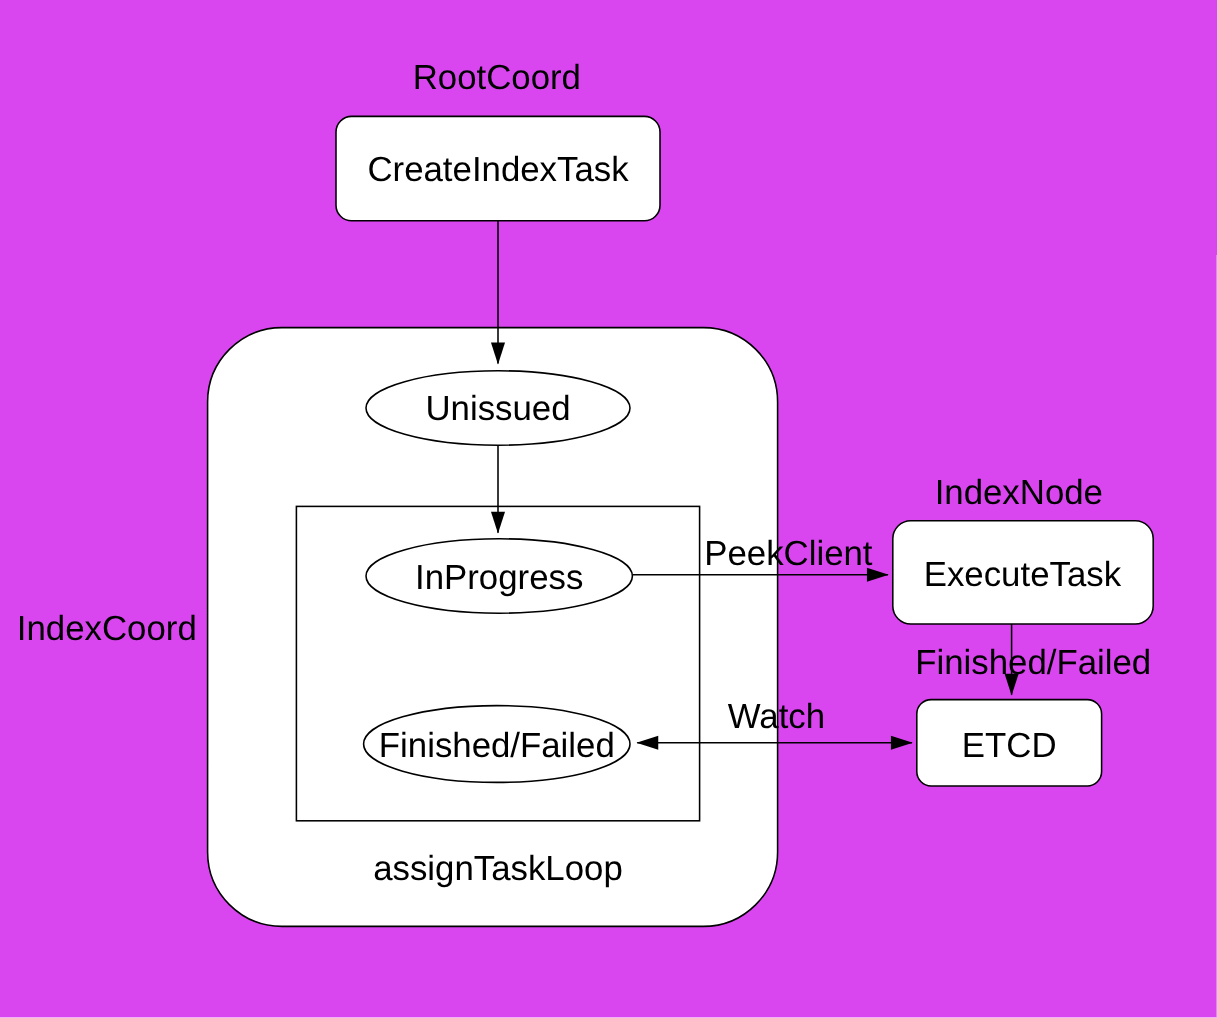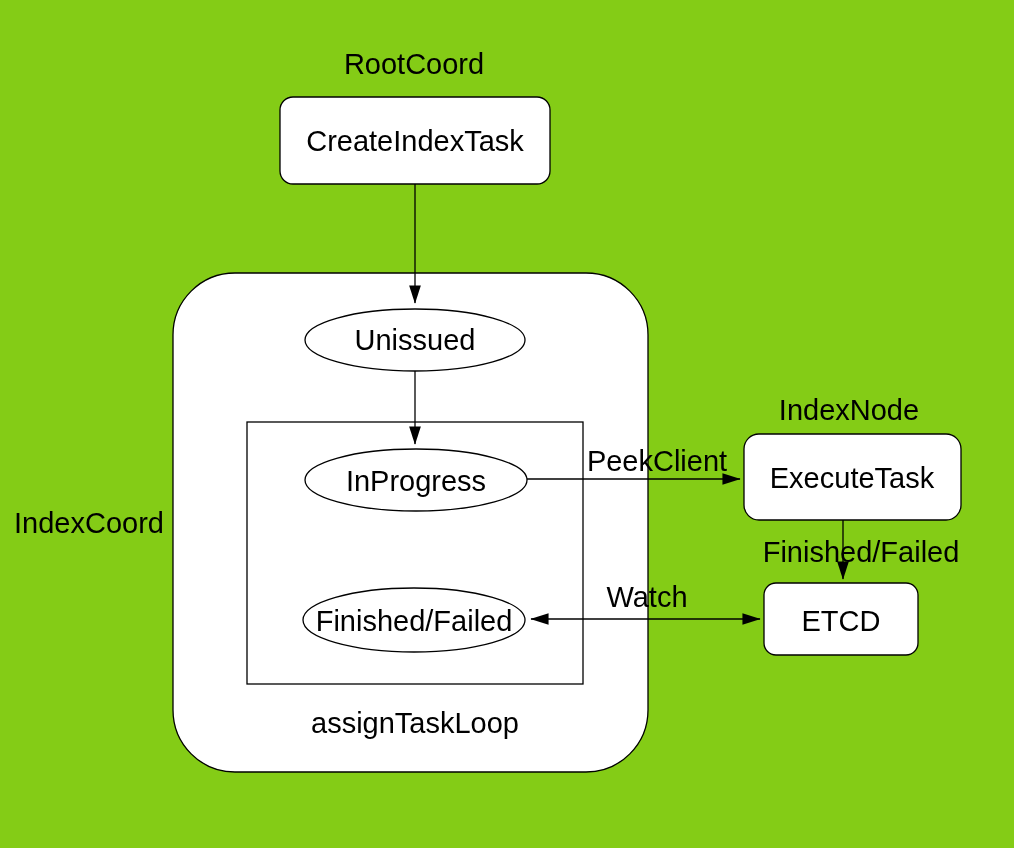--- a/index.html
+++ b/index.html
@@ -4,21 +4,21 @@
 <style>
   html, body {
     margin: 0;
     padding: 0;
     background: #ffffff;
   }
   .canvas {
     position: relative;
     width: 1014px;
     height: 848px;
-    background: #84cc16;
+    background: #d946ef;
     overflow: hidden;
   }
   svg {
     display: block;
   }
   .shape {
     fill: #ffffff;
     stroke: #000000;
     stroke-width: 1.3;
   }

